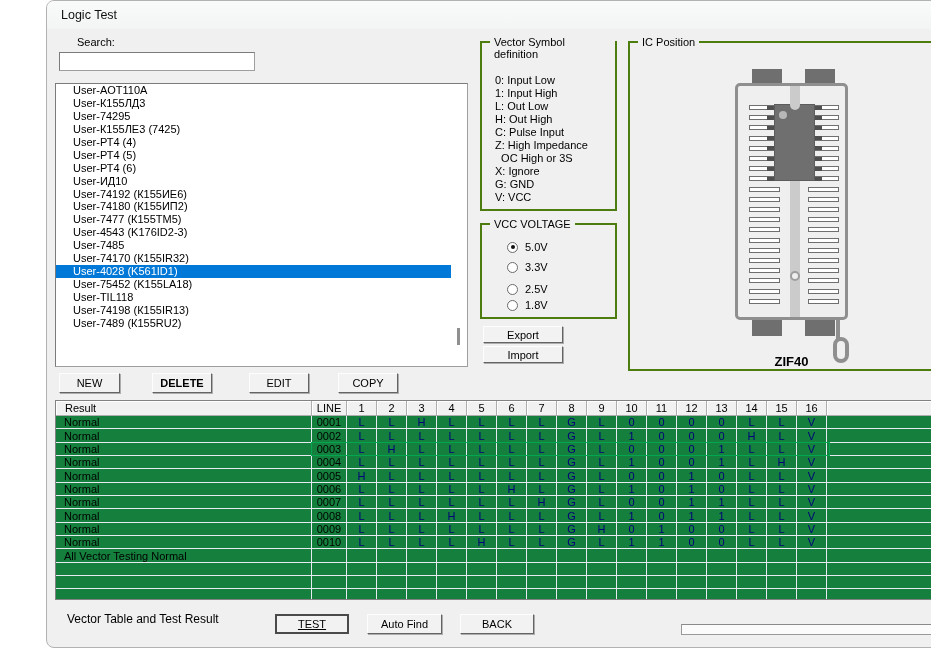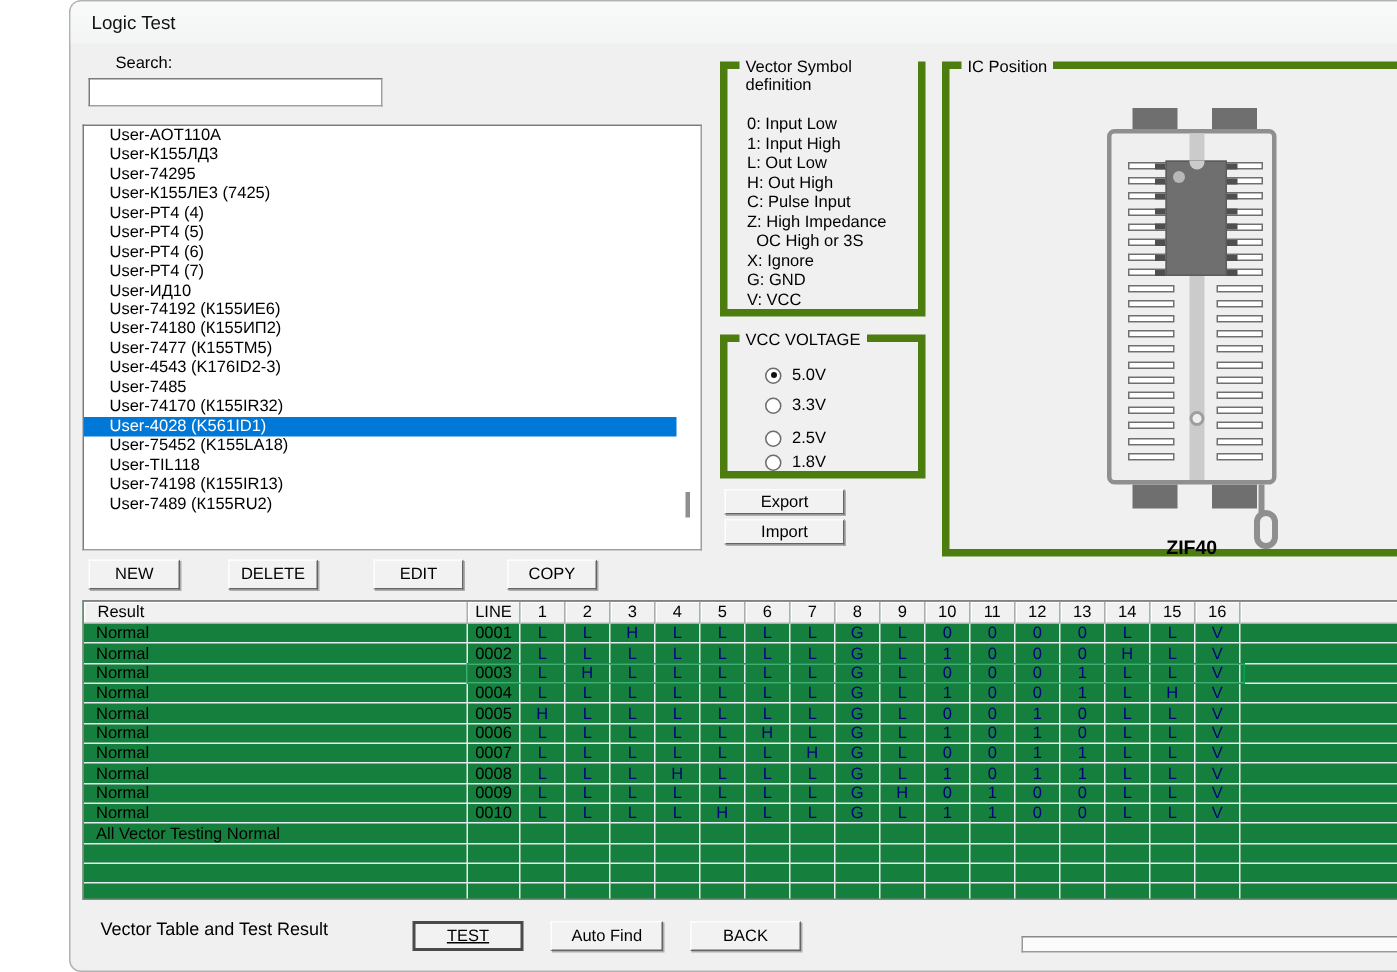--- a/index.html
+++ b/index.html
@@ -15,21 +15,21 @@
   #close-btn { position: absolute; left: 897px; top: 3px; width: 30px; height: 23px;
     display: flex; align-items: center; justify-content: center; font-size: 15px; color: #222; cursor: default; }
   
   .btn { position: absolute; background: #f2f2f2; font-size: 11px; color: #000;
     display: flex; align-items: center; justify-content: center;
     border-top: 1px solid #fdfdfd; border-left: 1px solid #fdfdfd;
     border-right: 1px solid #646464; border-bottom: 1px solid #646464;
     box-shadow: 1px 1px 0 rgba(90,90,90,.45); }
   .btn.default { border: 2px solid #4a4a4a; box-shadow: none; text-decoration: underline; }
   .sunken { background: #ffffff; border: 1px solid; border-color: #7b7b7b #9e9e9e #9e9e9e #7b7b7b; }
-  .groupbox { position: absolute; border: 5px solid #4d7c0f; }
+  .groupbox { position: absolute; border: 2px solid #4d7c0f; }
   .groupbox > .gb-label { position: absolute; top: -7px; left: 8px; background: #f0f0f0;
     padding: 0 4px; font-size: 11px; color: #000; }
   label, .static { font-size: 11px; color: #000; }
   
   #search-label { position: absolute; left: 30px; top: 35px; }
   #search-input { position: absolute; left: 12px; top: 51px; width: 196px; height: 19px;
     font-size: 11px; padding: 0 3px; outline: none; }
   #listbox { position: absolute; left: 8px; top: 82px; width: 413px; height: 284px; overflow: hidden; }
   .lb-item { height: 12.95px; line-height: 12.95px; font-size: 11px; padding-left: 17px;
     white-space: nowrap; color: #000; }
@@ -104,37 +104,36 @@
 
   <div id="listbox" class="sunken">
     <div id="lb-scroll-thumb"></div>
   <div class="lb-item">User-AOT110A</div>
       <div class="lb-item">User-К155ЛД3</div>
       <div class="lb-item">User-74295</div>
       <div class="lb-item">User-К155ЛЕ3 (7425)</div>
       <div class="lb-item">User-РТ4 (4)</div>
       <div class="lb-item">User-РТ4 (5)</div>
       <div class="lb-item">User-РТ4 (6)</div>
-      <div class="lb-item">User-РТ4 (7)</div>
       <div class="lb-item">User-ИД10</div>
       <div class="lb-item">User-74192 (К155ИЕ6)</div>
       <div class="lb-item">User-74180 (К155ИП2)</div>
       <div class="lb-item">User-7477 (К155TM5)</div>
       <div class="lb-item">User-4543 (K176ID2-3)</div>
       <div class="lb-item">User-7485</div>
       <div class="lb-item">User-74170 (К155IR32)</div>
       <div class="lb-item sel">User-4028 (K561ID1)</div>
       <div class="lb-item">User-75452 (K155LA18)</div>
       <div class="lb-item">User-TIL118</div>
       <div class="lb-item">User-74198 (К155IR13)</div>
       <div class="lb-item">User-7489 (К155RU2)</div>
     </div>
 
   <button class="btn" style="left:12px; top:372px; width:61px; height:20px;">NEW</button>
-  <button class="btn" style="left:105px; top:372px; width:60px; height:20px;">DELETE</button>
+  <button class="btn" style="left:105px; top:372px; width:60px; height:20px;font-weight:bold;">DELETE</button>
   <button class="btn" style="left:202px; top:372px; width:60px; height:20px;">EDIT</button>
   <button class="btn" style="left:291px; top:372px; width:60px; height:20px;">COPY</button>
 
   <div class="groupbox" style="left:433px; top:40px; width:137px; height:170px;">
     <span class="gb-label">Vector Symbol definition</span>
     <div id="vsd-lines"><div>0: Input Low</div><div>1: Input High</div><div>L: Out Low</div><div>H: Out High</div><div>C: Pulse Input</div><div>Z: High Impedance</div><div>  OC High or 3S</div><div>X: Ignore</div><div>G: GND</div><div>V: VCC</div></div>
   </div>
 
   <div class="groupbox" style="left:433px; top:222px; width:137px; height:96px;">
     <span class="gb-label">VCC VOLTAGE</span>

